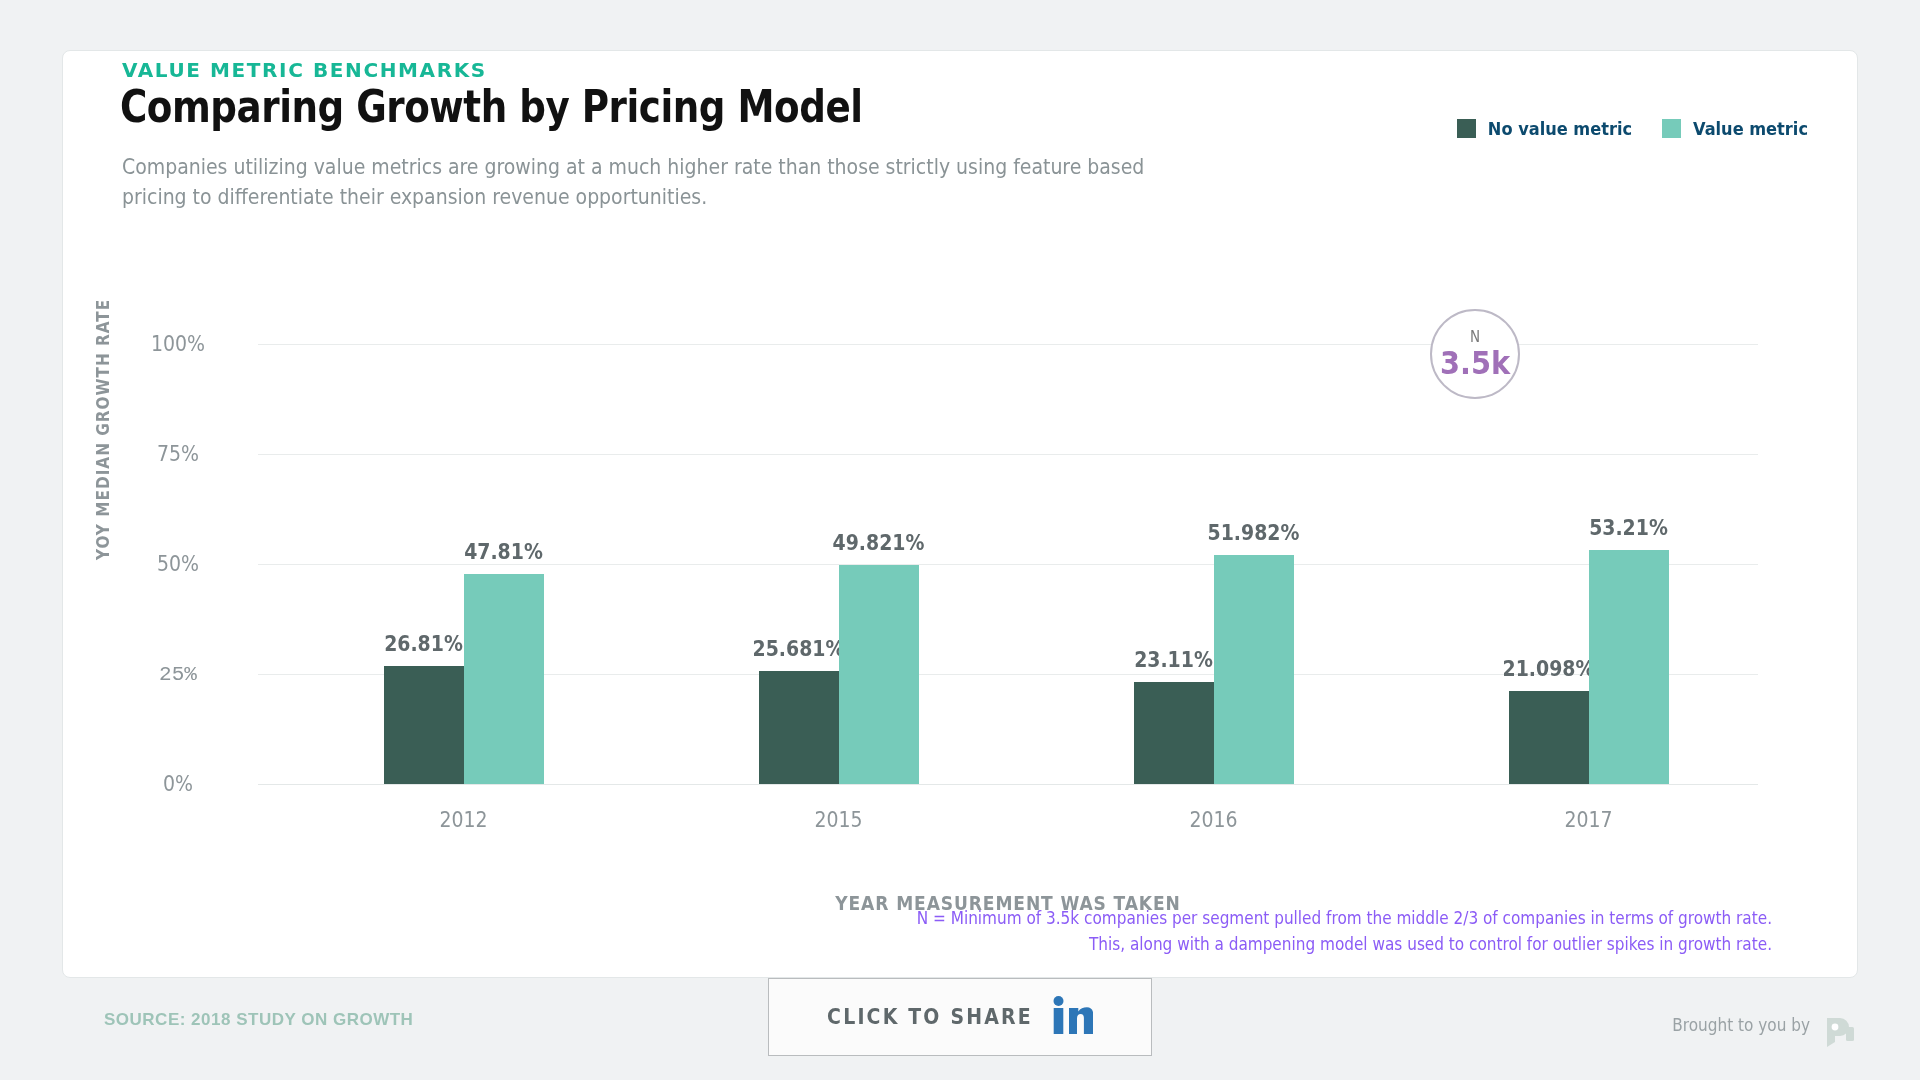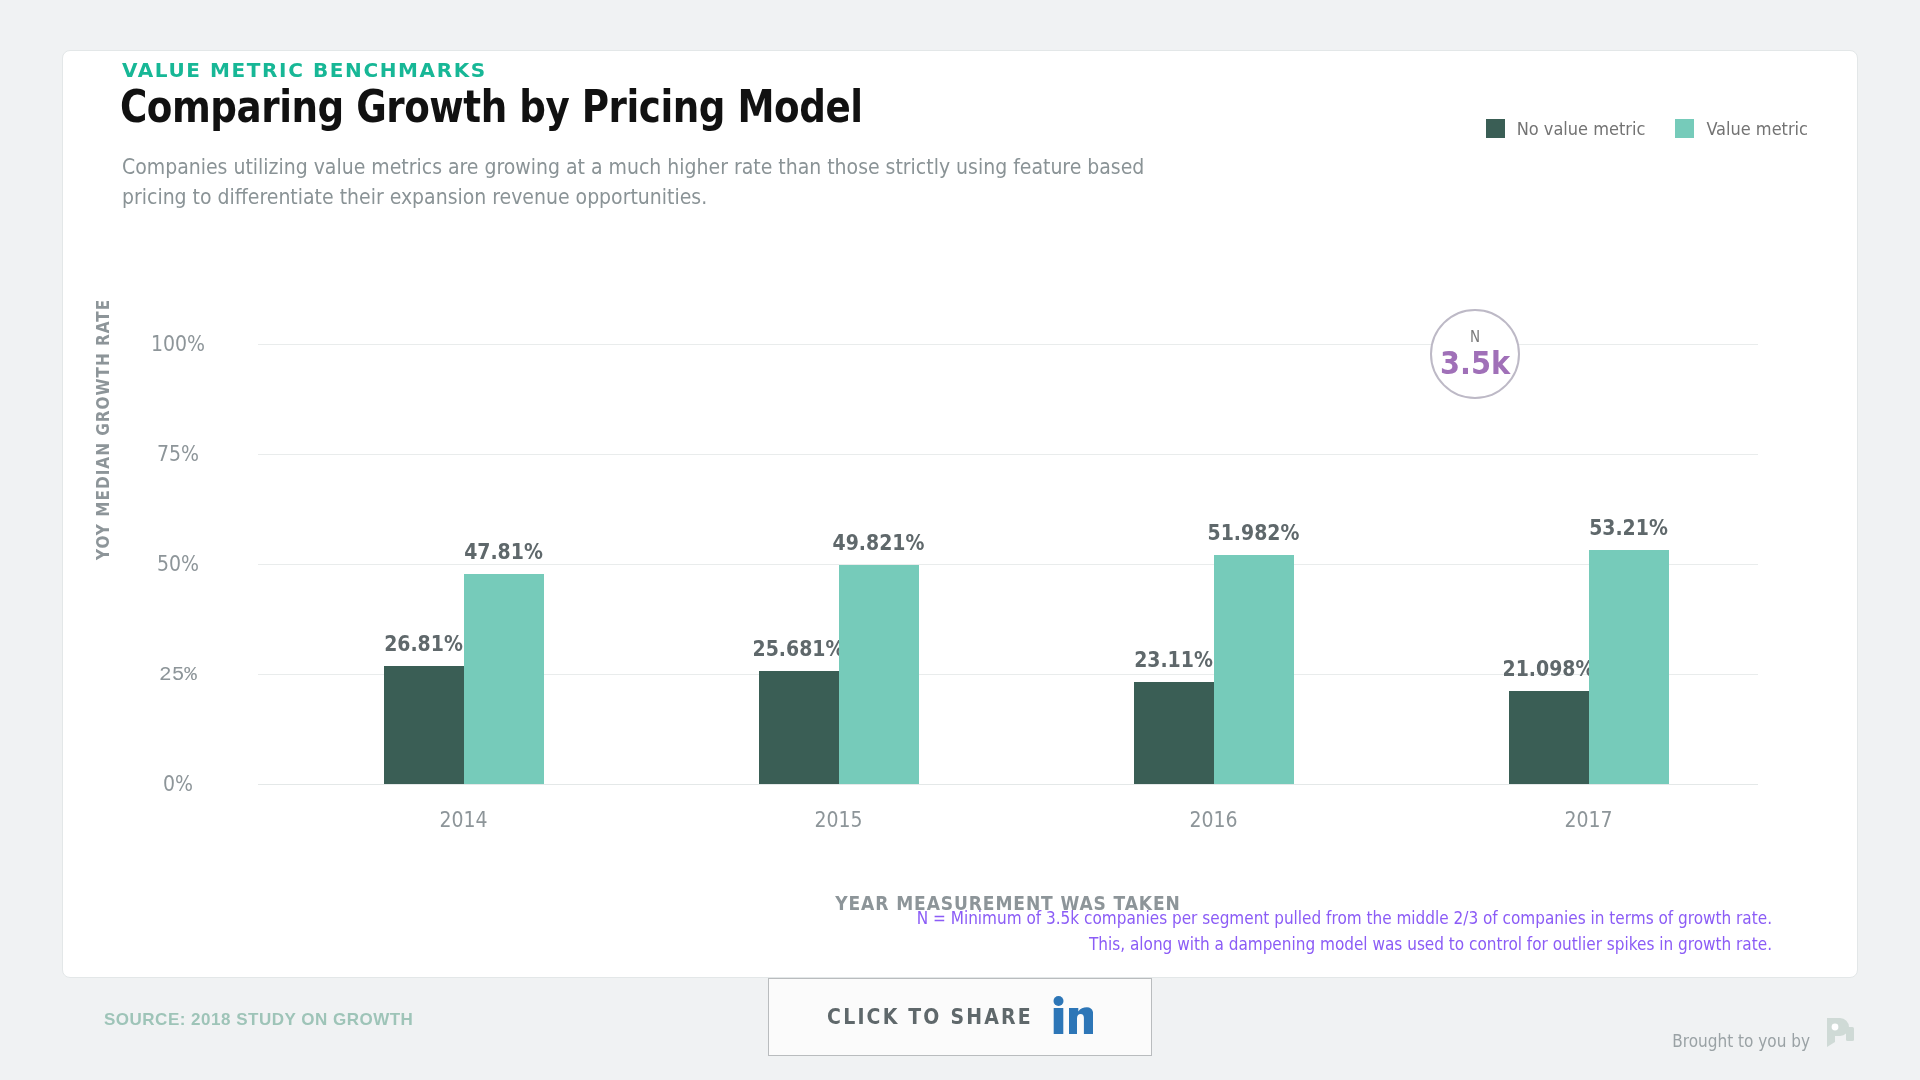--- a/index.html
+++ b/index.html
@@ -73,22 +73,22 @@
     right: 112px;
     top: 118px;
     display: flex;
     align-items: center;
     gap: 30px;
   }
   .legend-item { display: flex; align-items: center; gap: 12px; }
   .legend-swatch { width: 19px; height: 19px; display: block; }
   .legend-label {
     font-size: 18px;
-    font-weight: normal;
-    color: #737373;
+    font-weight: bold;
+    color: #0c4a6e;
     font-family: "DejaVu Sans Condensed", "DejaVu Sans", sans-serif;
     white-space: nowrap;
   }
 
   
   .plot {
     position: absolute;
     left: 258px;
     top: 344px;
     width: 1500px;
@@ -256,21 +256,21 @@
     color: #5f686b;
     font-family: "DejaVu Sans Condensed", "DejaVu Sans", sans-serif;
   }
   .li-icon { display: block; }
 
   .brought {
     position: absolute;
     right: 62px;
     top: 1015px;
     display: flex;
-    align-items: flex-end;
+    align-items: flex-start;
     gap: 14px;
   }
   .brought-text {
     font-size: 17px;
     color: #9aa2a5;
     font-family: "DejaVu Sans Condensed", "DejaVu Sans", sans-serif;
   }
 </style>
 </head>
 <body>
@@ -307,21 +307,21 @@
       <div class="gridline" style="top: 110px;"></div>
       <div class="ytick" style="top: 110px;">75%</div>
       <div class="gridline" style="top: 0px;"></div>
       <div class="ytick" style="top: 0px;">100%</div>
       <div class="group" style="left: 125.5px; width: 160px;">
         <div class="bar dark" style="height: 117.964px; background: rgb(58, 94, 85);"></div>
         <div class="bar-label dark-lbl" style="bottom: 127.964px;">26.81%</div>
         <div class="bar light" style="height: 210.364px; background: rgb(118, 203, 186);"></div>
         <div class="bar-label light-lbl" style="bottom: 220.364px;">47.81%</div>
       </div>
-      <div class="xtick" style="left: 105.5px;">2014</div>
+      <div class="xtick" style="left: 105.5px;">2012</div>
       <div class="group" style="left: 500.5px; width: 160px;">
         <div class="bar dark" style="height: 112.996px; background: rgb(58, 94, 85);"></div>
         <div class="bar-label dark-lbl" style="bottom: 122.996px;">25.681%</div>
         <div class="bar light" style="height: 219.212px; background: rgb(118, 203, 186);"></div>
         <div class="bar-label light-lbl" style="bottom: 229.212px;">49.821%</div>
       </div>
       <div class="xtick" style="left: 480.5px;">2015</div>
       <div class="group" style="left: 875.5px; width: 160px;">
         <div class="bar dark" style="height: 101.684px; background: rgb(58, 94, 85);"></div>
         <div class="bar-label dark-lbl" style="bottom: 111.684px; text-align: center;">23.11%</div>

